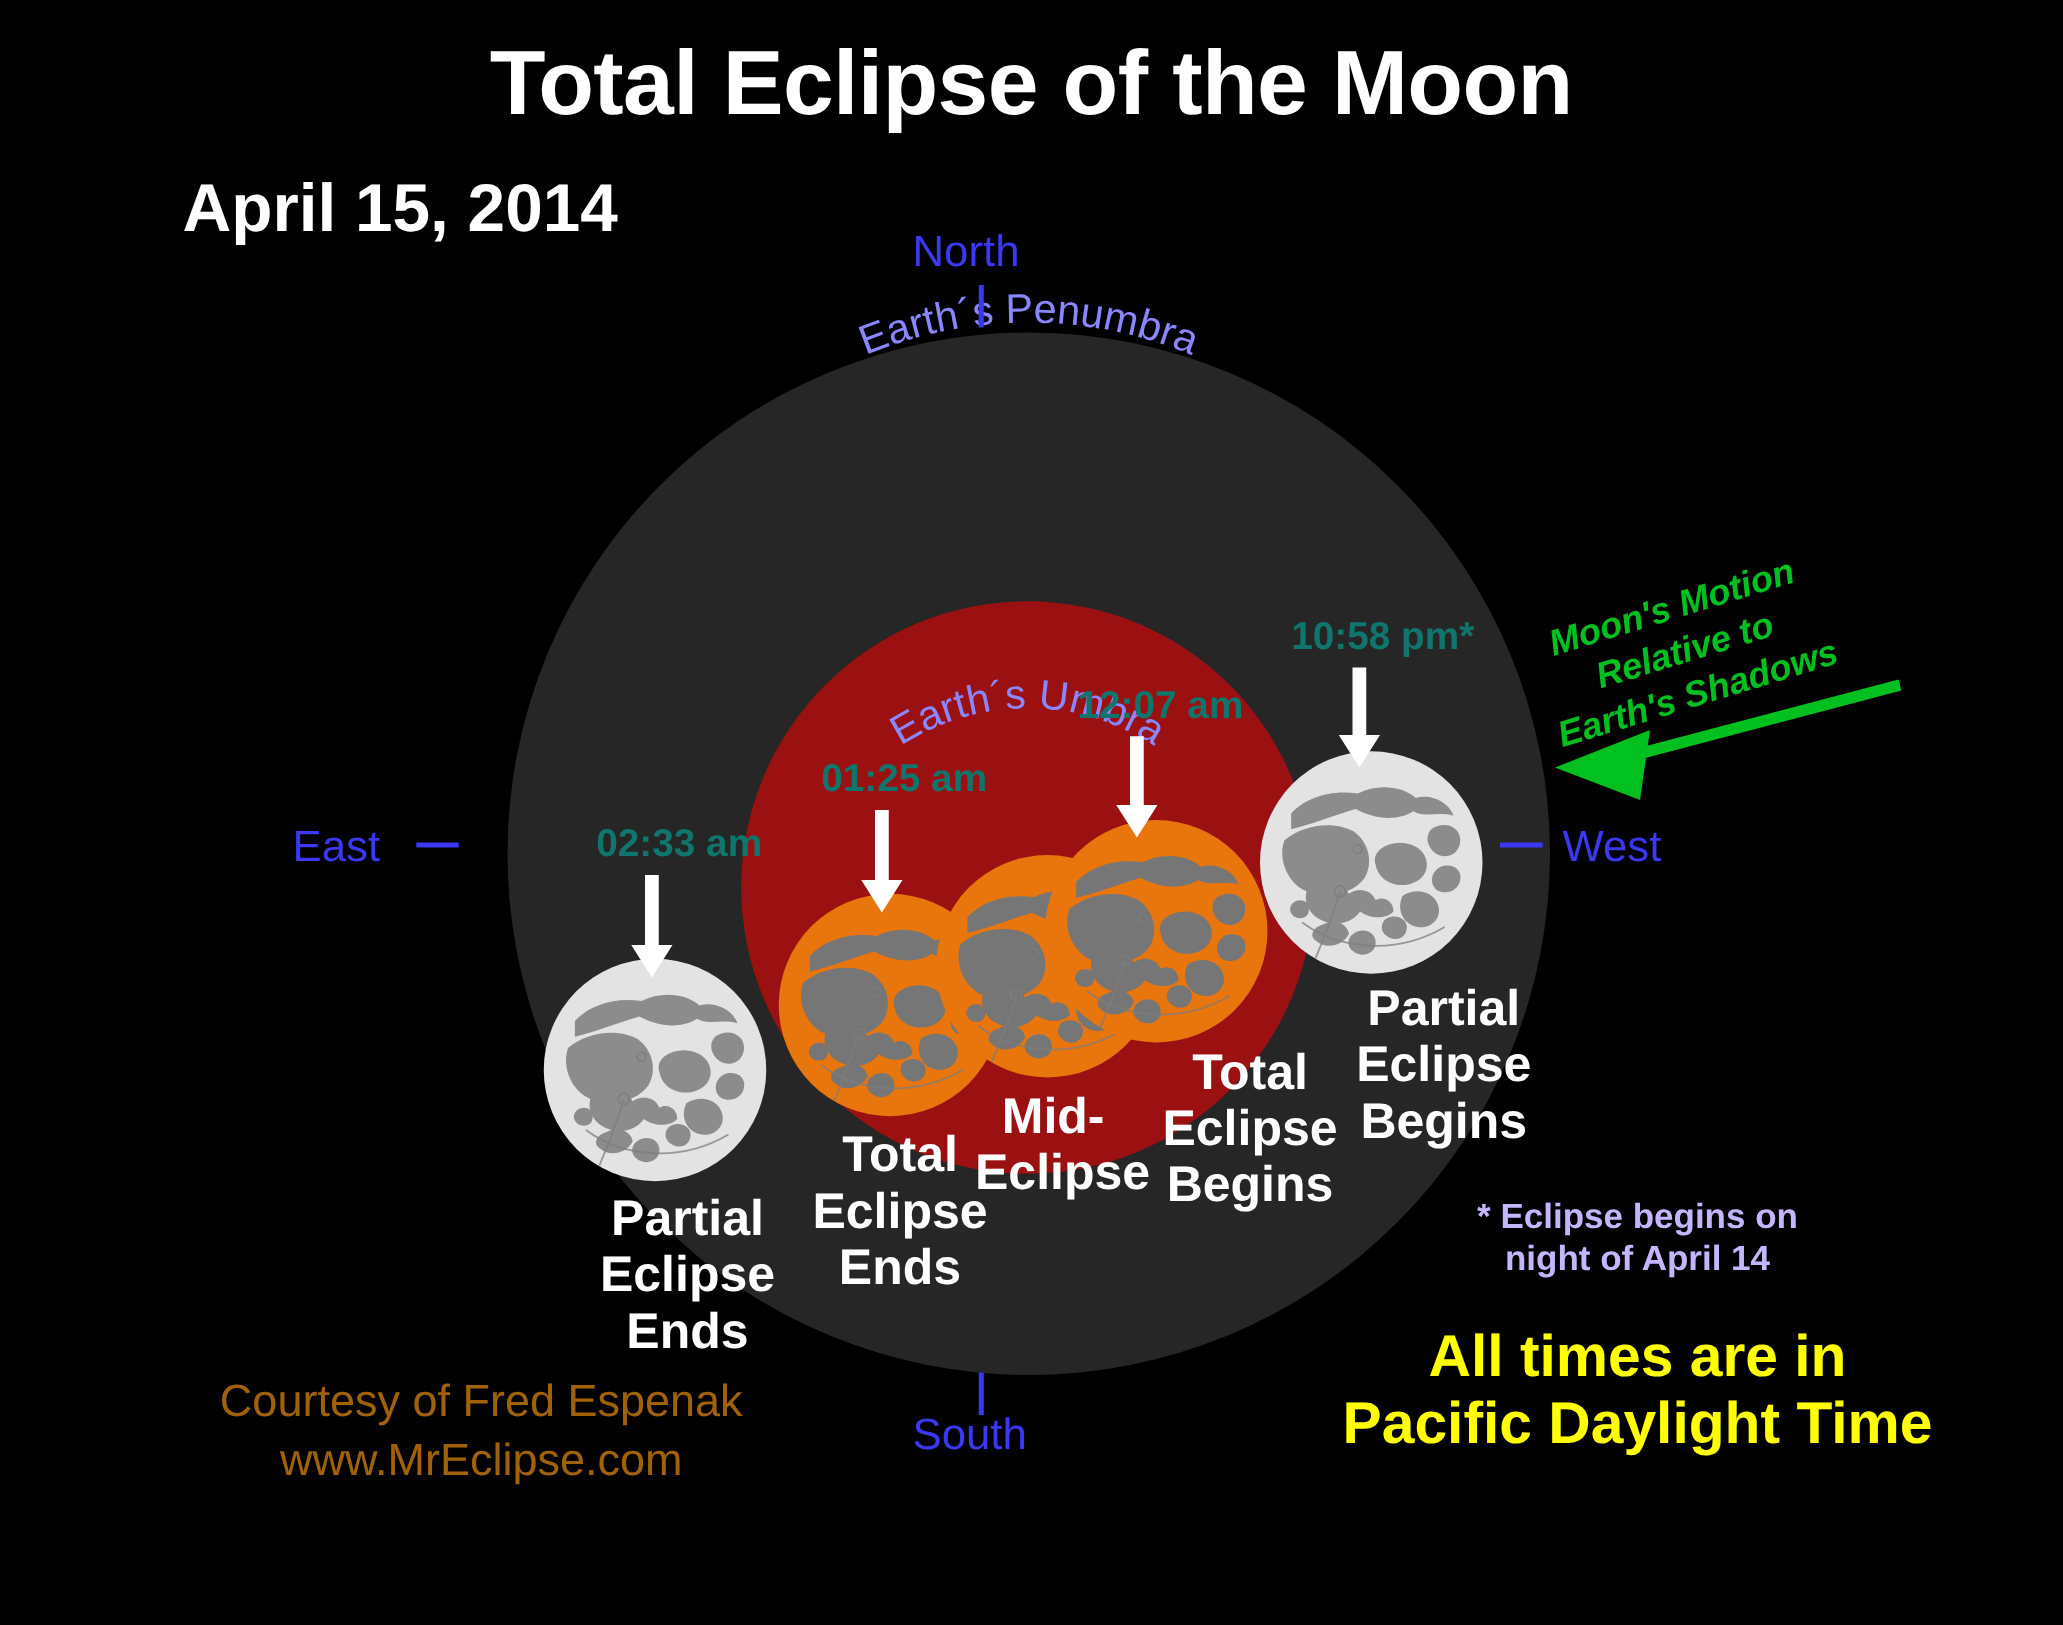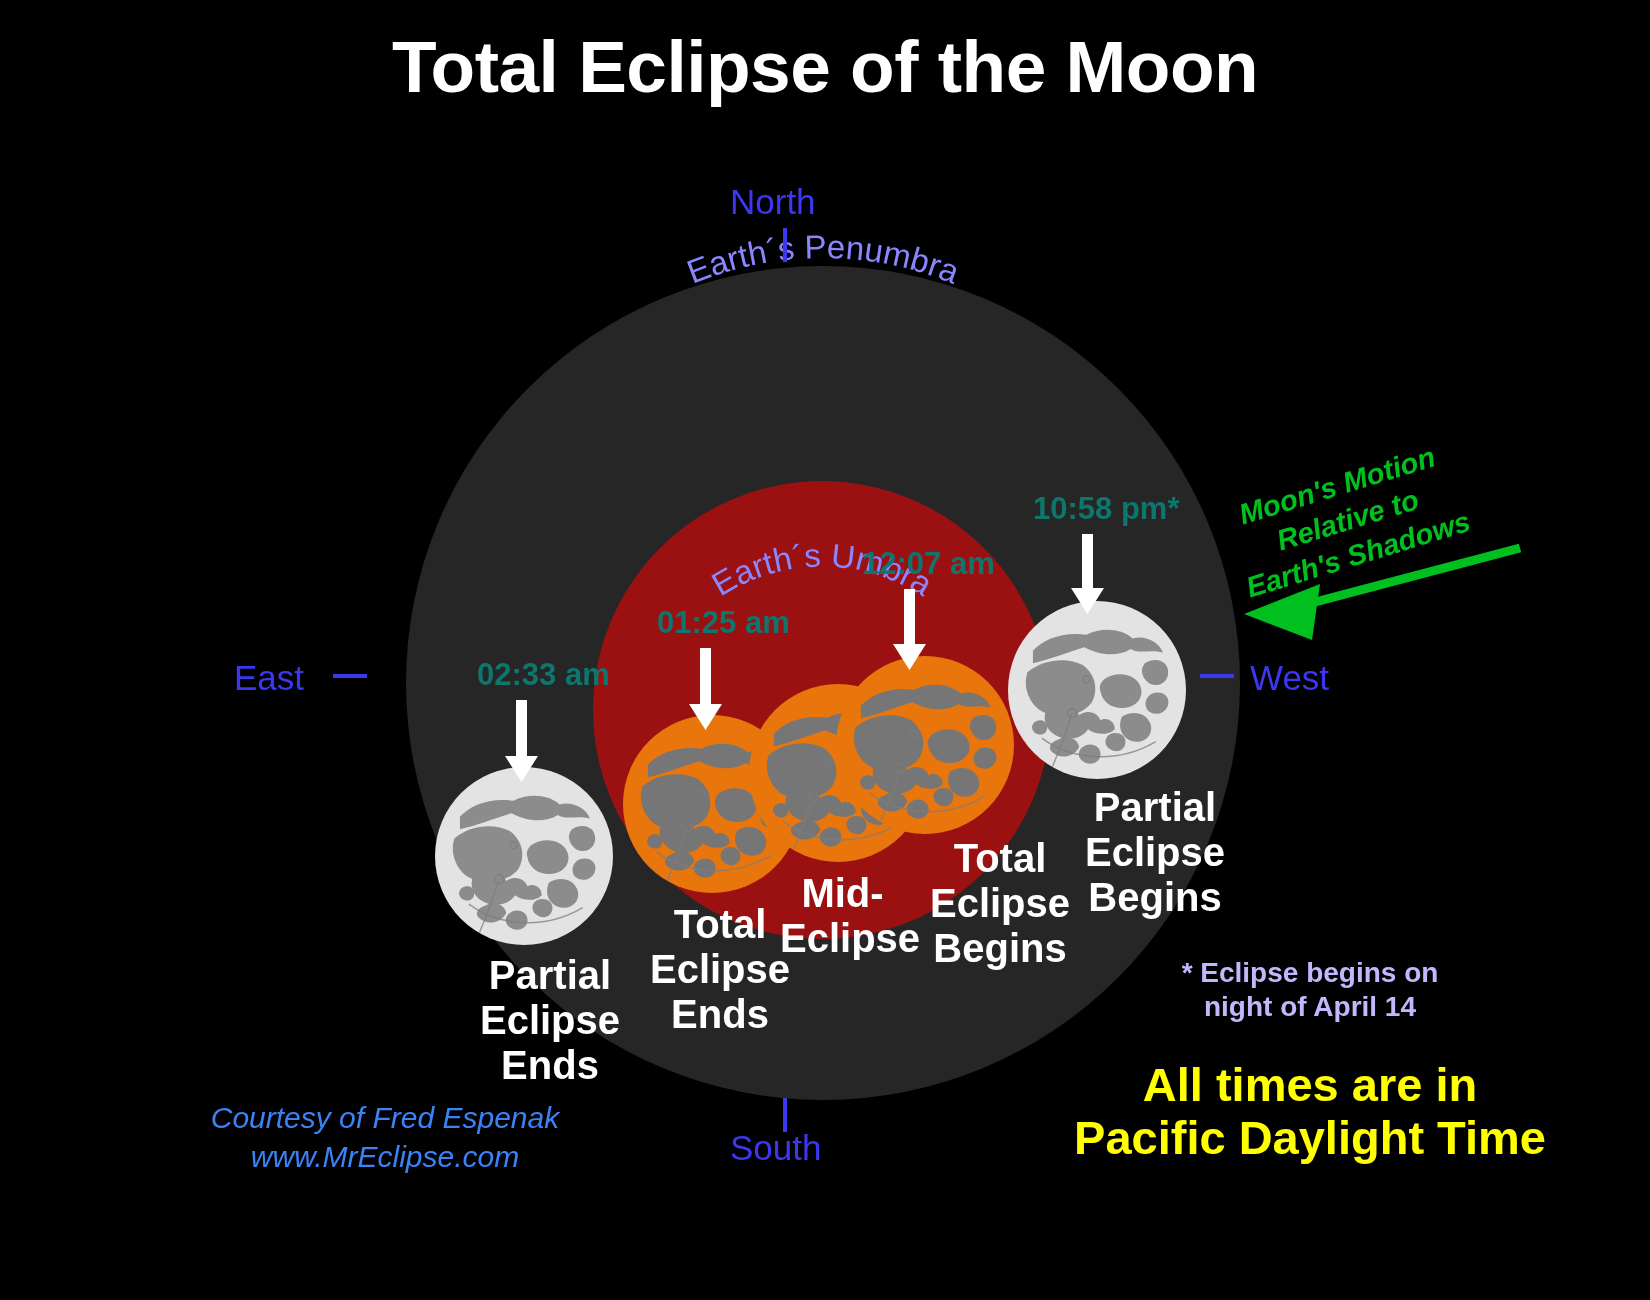--- a/index.html
+++ b/index.html
@@ -32,21 +32,21 @@
   #p-total-begins{left:920px;top:836px;width:160px;}
   #p-mid{left:780px;top:871px;width:125px;}
   #p-total-ends{left:640px;top:902px;width:160px;}
   #p-partial-ends{left:455px;top:953px;width:190px;}
 
   #footnote{left:1120px;top:956px;width:380px;text-align:center;
             color:#c4b5fd;font-size:28px;font-weight:bold;line-height:1.2;}
   #alltimes{left:1000px;top:1059px;width:620px;text-align:center;
             color:#ffff00;font-size:47px;font-weight:bold;line-height:1.12;}
   #courtesy{left:150px;top:1098px;width:470px;text-align:center;
-            color:#3b82f6;font-size:30px;font-style:italic;line-height:1.3;}
+            color:#a16207;font-size:36px;line-height:1.3;}
 </style>
 </head>
 <body>
 
 <div id="stage">
 
 <svg id="scene" viewBox="0 0 1650 1300">
   <defs>
 
     <path id="penPath" d="M 488 540 A 340 340 0 0 1 1158 540" fill="none"></path>
@@ -160,20 +160,21 @@
   </g>
 
   <g transform="translate(1340,495) rotate(-17)" text-anchor="middle" font-family="'Liberation Sans', sans-serif" font-size="29" font-weight="bold" font-style="italic" fill="#00c020">
     <text id="motion1" x="0" y="0">Moon's Motion</text>
     <text id="motion2" x="0" y="36">Relative to</text>
     <text id="motion3" x="0" y="72">Earth's Shadows</text>
   </g>
 </svg>
 
 <div class="txt" id="title">Total Eclipse of the Moon</div>
+<div class="txt" id="subdate">April 15, 2014</div>
 
 <div class="txt cardinal" id="north">North</div>
 <div class="txt cardinal" id="south">South</div>
 <div class="txt cardinal" id="east">East</div>
 <div class="txt cardinal" id="west">West</div>
 
 <div class="txt timelbl" id="t-1058">10:58 pm*</div>
 <div class="txt timelbl" id="t-1207">12:07 am</div>
 <div class="txt timelbl" id="t-0125">01:25 am</div>
 <div class="txt timelbl" id="t-0233">02:33 am</div>

